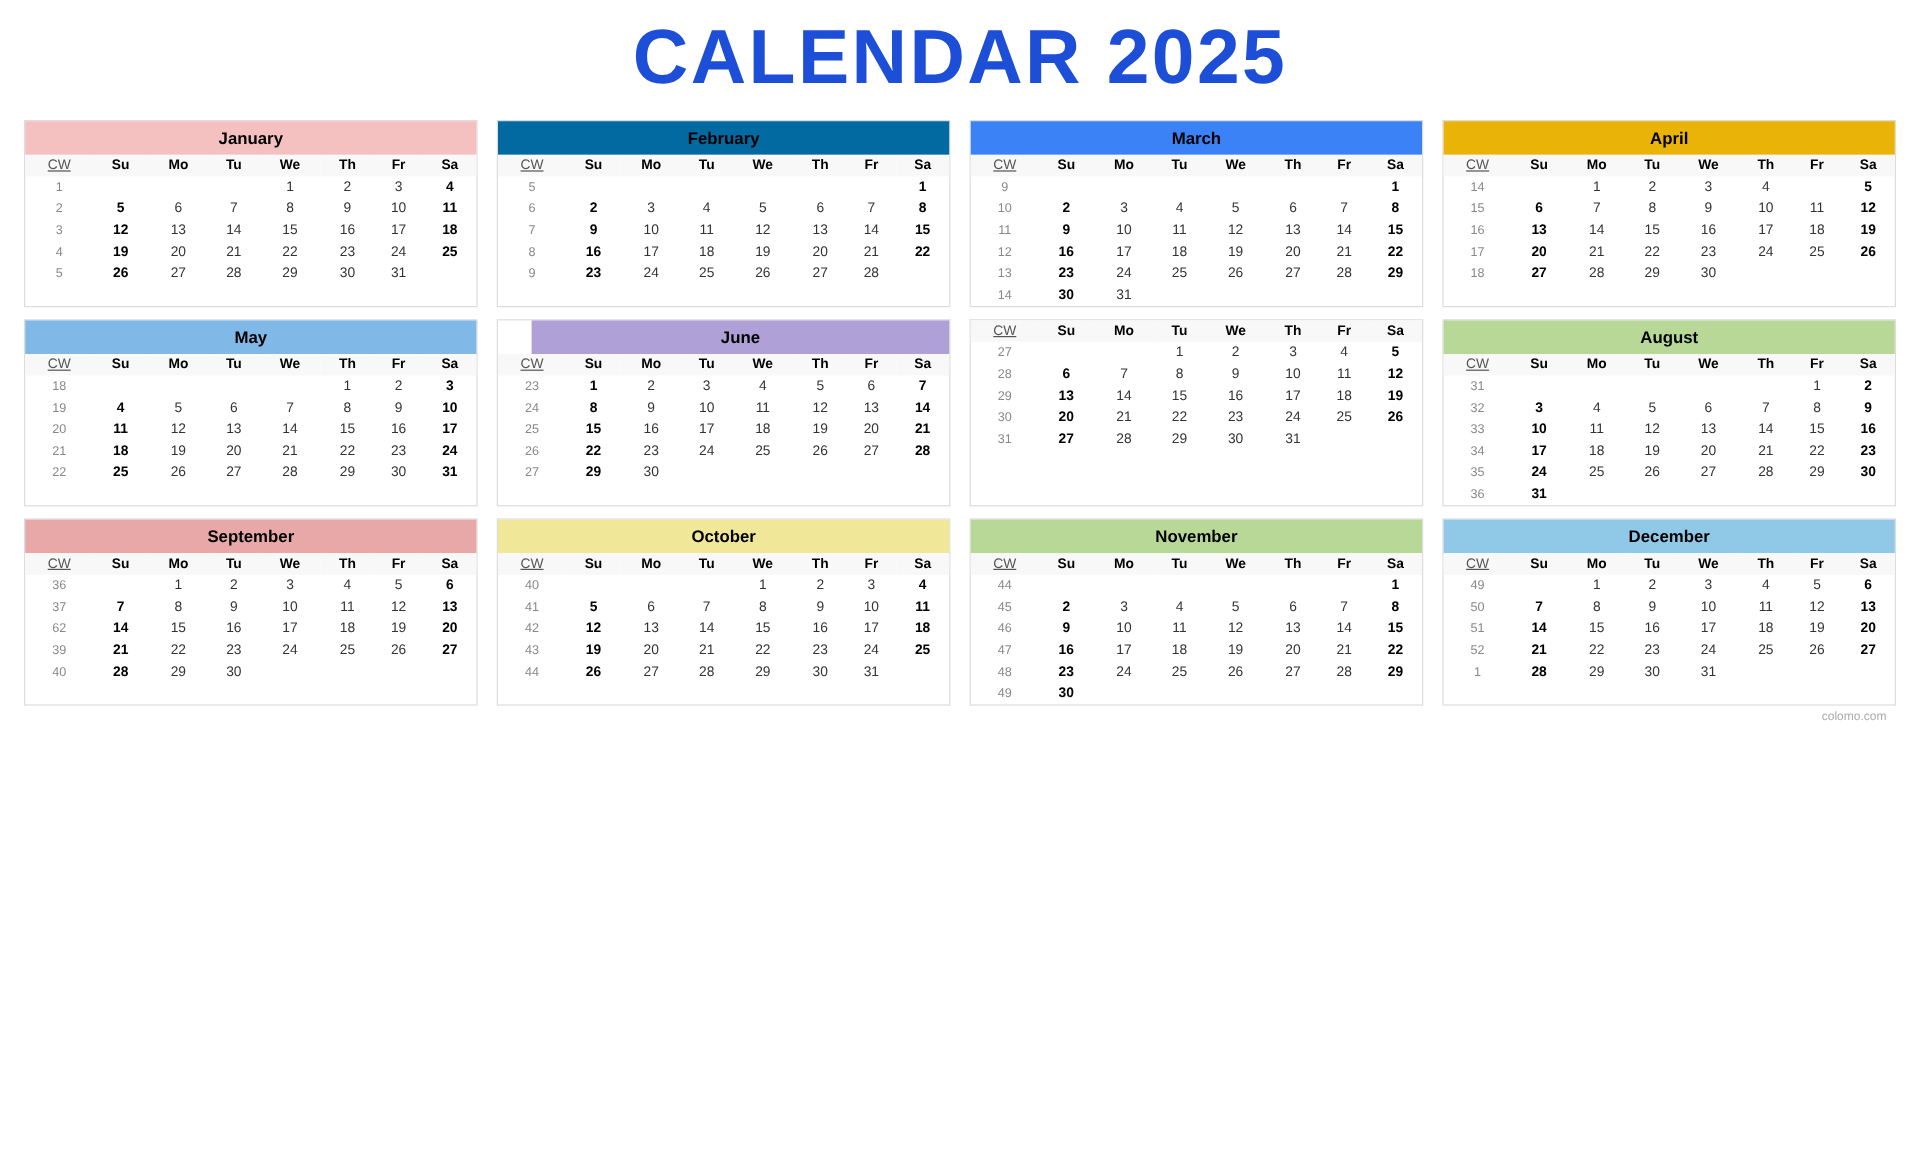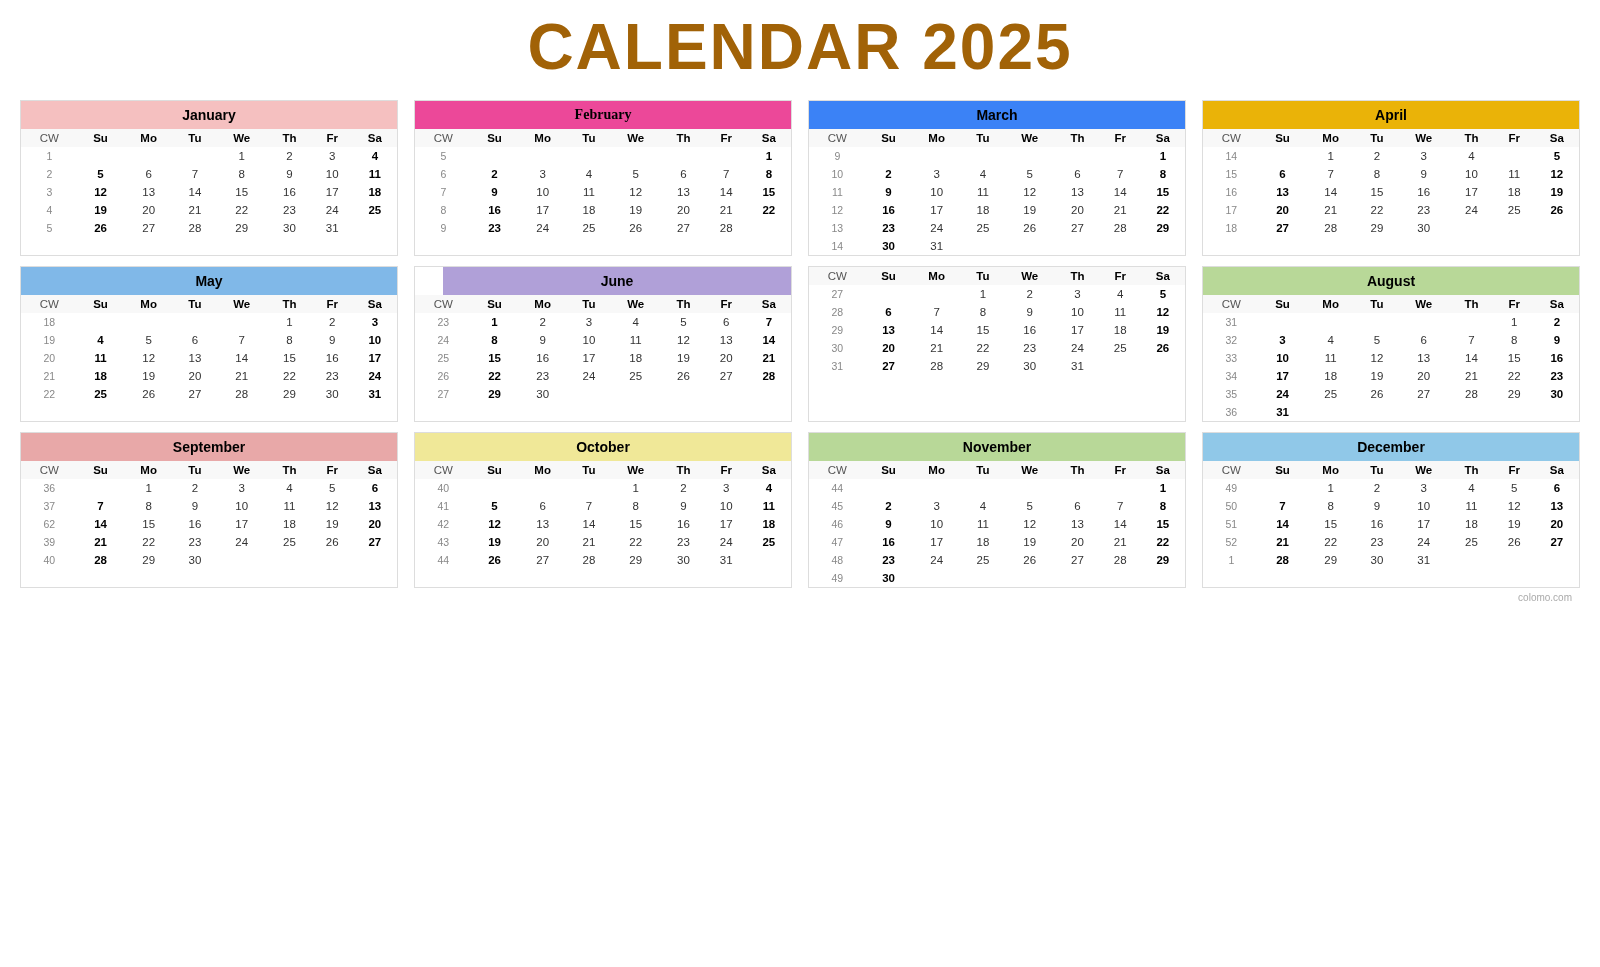--- a/index.html
+++ b/index.html
@@ -9,21 +9,21 @@
       padding: 10px 20px 20px 20px;
       width: 1600px;
       min-height: 967px;
     }
     h1 {
       text-align: center;
       font-size: 64px;
       font-weight: 900;
       letter-spacing: 2px;
       margin-bottom: 16px;
-      color: #a16207;
+      color: #1d4ed8;
     }
     .calendars-grid {
       display: grid;
       grid-template-columns: repeat(4, 1fr);
       gap: 10px 16px;
     }
     .month-block {
       border: 1px solid #ddd;
     }
     .month-header {
@@ -41,41 +41,42 @@
     .cal-table thead tr th {
       text-align: center;
       padding: 3px 2px;
       font-weight: bold;
       color: #000;
       background: #f0f0f0;
     }
     .cal-table thead tr th.cw-col {
       color: #555;
       font-weight: normal;
+      text-decoration: underline;
     }
     .cal-table tbody tr td {
       text-align: center;
       padding: 3px 2px;
       color: #333;
     }
     .cal-table tbody tr td.cw {
       color: #888;
       font-size: 10.5px;
     }
     .cal-table tbody tr td.sunday {
       font-weight: bold;
       color: #000;
     }
     .cal-table tbody tr td.saturday {
       font-weight: bold;
       color: #000;
     }
     
     .jan-header { background: #f5c0c0; }
-    .feb-header { background: #ec4899; font-family: Liberation Serif, serif; }
+    .feb-header { background: #0369a1; }
     .mar-header { background: #3b82f6; }
     .apr-header { background: #eab308; }
     .may-header { background: #80b8e8; }
     .jun-header { background: #b0a0d8; margin-left: 28px; }
     .jul-header { background: #e8b8c8; }
     .aug-header { background: #b8d898; }
     .sep-header { background: #e8a8a8; }
     .oct-header { background: #f0e898; }
     .nov-header { background: #b8d898; }
     .dec-header { background: #90c8e8; }

